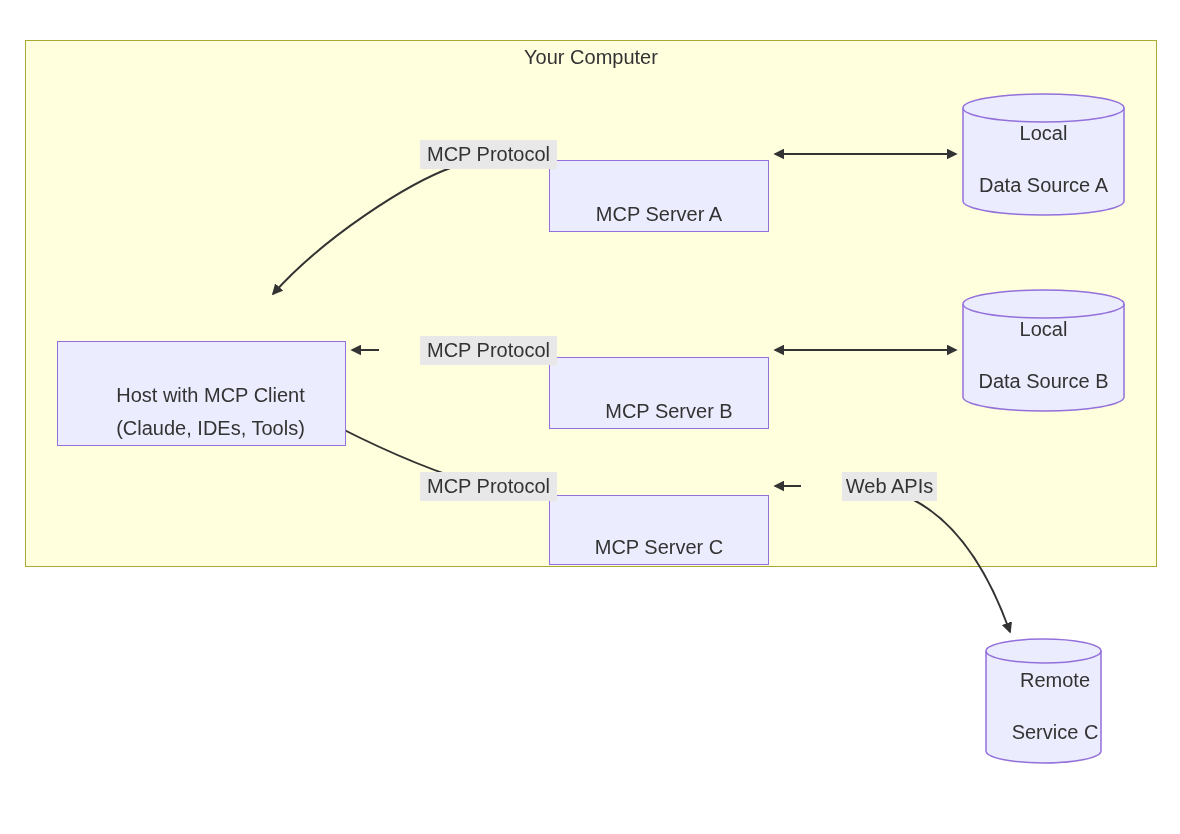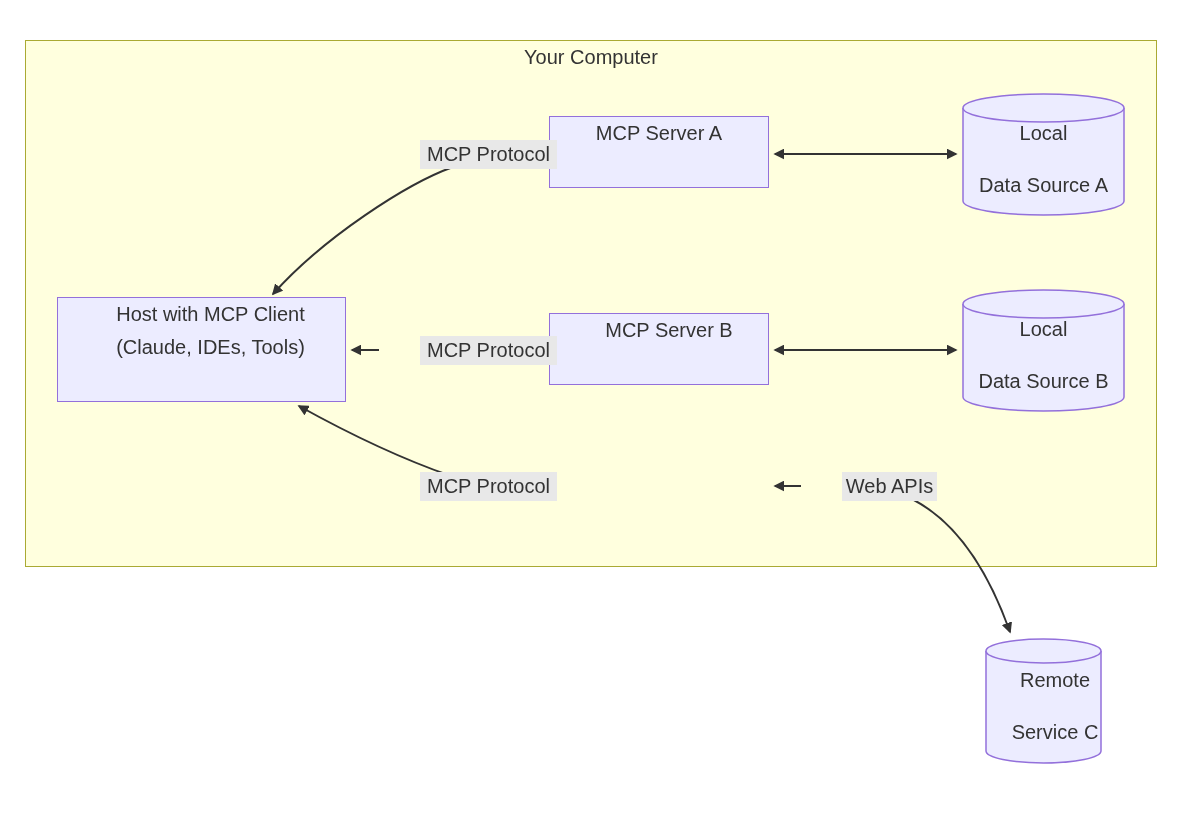--- a/index.html
+++ b/index.html
@@ -25,25 +25,26 @@
     color: #333333;
   }
   .node {
     position: absolute;
     background: #ececff;
     border: 1.5px solid #9370db;
     box-sizing: border-box;
     display: flex;
     flex-direction: column;
     align-items: center;
-    justify-content: flex-start;
+    justify-content: flex-end;
     font-size: 20px;
     line-height: 33px;
     text-align: center;
     color: #333333;
+    margin-top: 44px;
   }
   .cyl {
     position: absolute;
   }
   .cyl svg { position: absolute; top:0; left:0; }
   .cyl .cyl-text {
     position: absolute; top: 0; left: 0; right: 0; bottom: 0;
     display: flex; flex-direction: column;
     align-items: center; justify-content: center;
     padding-top: 10px;
@@ -110,20 +111,23 @@
   <div class="node" id="node-host">
     <div>Host with MCP Client</div>
     <div>(Claude, IDEs, Tools)</div>
   </div>
   <div class="node" id="node-sa">
     <div>MCP Server A</div>
   </div>
   <div class="node" id="node-sb">
     <div>MCP Server B</div>
   </div>
+  <div class="node" id="node-sc">
+    <div>MCP Server C</div>
+  </div>
 
   <div class="cyl" id="cyl-a">
     <svg width="163" height="123" viewBox="0 0 163 123">
       <path d="M1,15 L1,108 A80.5,14 0 0 0 162,108 L162,15" fill="#ececff" stroke="#9370db" stroke-width="1.5"></path>
       <ellipse cx="81.5" cy="15" rx="80.5" ry="14" fill="#ececff" stroke="#9370db" stroke-width="1.5"></ellipse>
     </svg>
     <div class="cyl-text">
       <div>Local</div>
       <div>Data Source A</div>
     </div>

